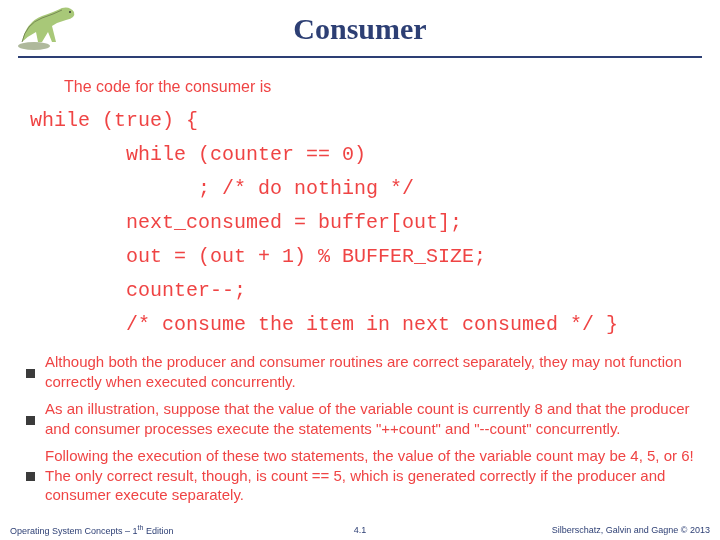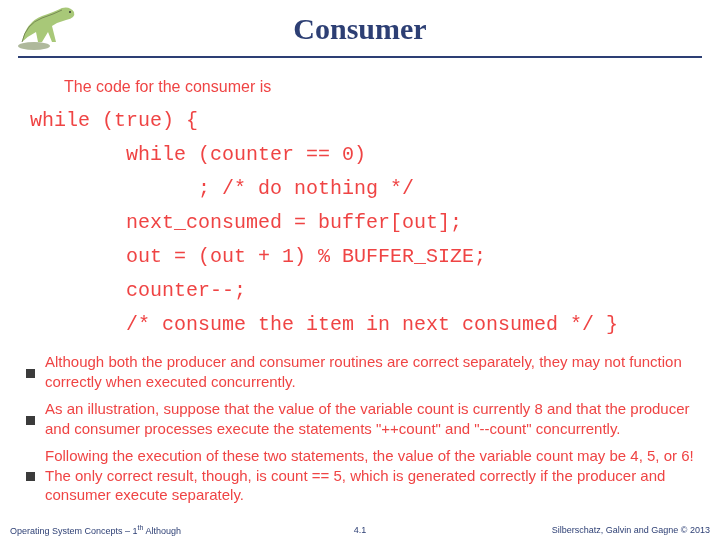--- a/index.html
+++ b/index.html
@@ -125,17 +125,17 @@
     </div>
     <div class="bullet">
       <div class="sq"></div>
       <div>Following the execution of these two statements, the value of the variable count may be 4, 5, or 6! The only correct result, though, is count == 5, which is generated correctly if the producer and consumer execute separately.</div>
     </div>
   </div>
 </div>
 
 <div class="footer">
   <div>
-    <span>Operating System Concepts – 1</span><sup>th</sup><span> Although</span>
+    <span>Operating System Concepts – 1</span><sup>th</sup><span> Edition</span>
   </div>
   <div class="mid">4.1</div>
   <div>Silberschatz, Galvin and Gagne © 2013</div>
 </div>
 
 </body></html>

